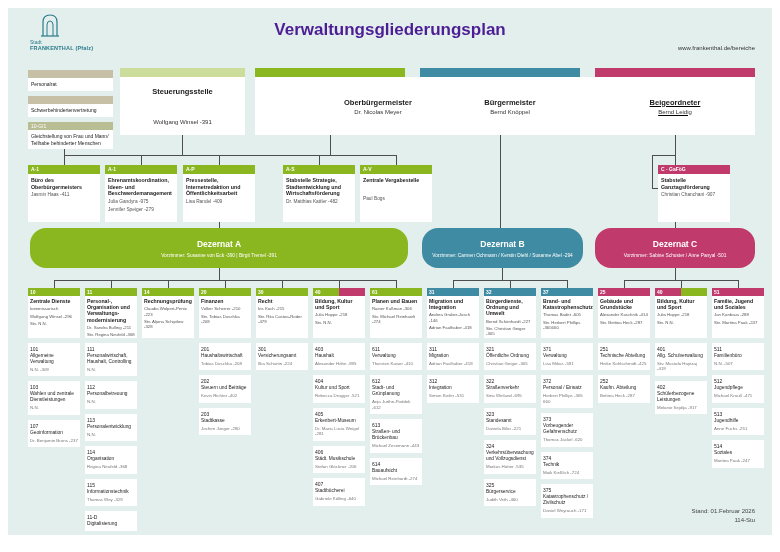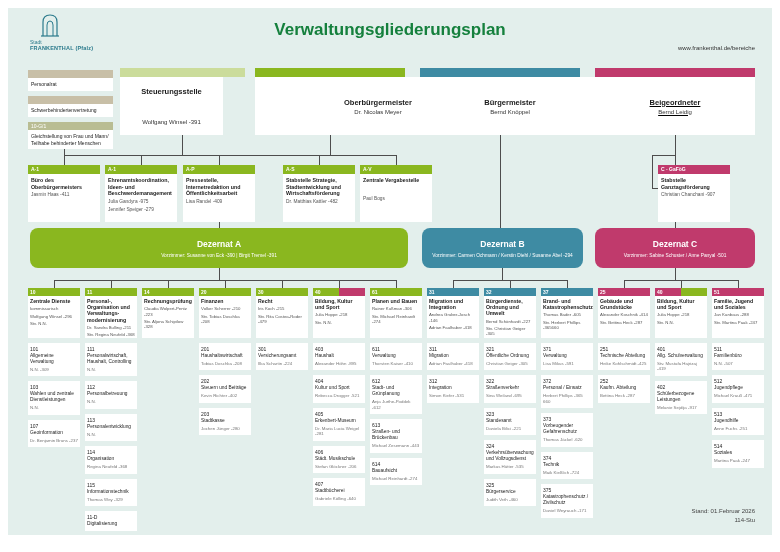--- a/index.html
+++ b/index.html
@@ -5,41 +5,41 @@
   html,body{margin:0;padding:0;background:#fff;font-family:"Liberation Sans",sans-serif;}
   .canvas{position:relative;width:780px;height:552px;background:#fff;overflow:hidden;}
   .bg{position:absolute;left:8px;top:8px;width:764px;height:527px;background:#e3efec;}
   .line{position:absolute;background:#4d4d4d;}
   
   .logo{position:absolute;left:30px;top:12px;width:90px;color:#2b7a8c;}
   .logo svg{display:block;margin-left:8px;}
   .logo .l1{font-size:5px;margin-top:1px;}
   .logo .l2{font-size:5.5px;font-weight:bold;letter-spacing:.2px;}
   
-  .title{position:absolute;left:0;right:0;top:20px;text-align:center;font-size:17px;font-weight:bold;color:#15803d;}
+  .title{position:absolute;left:0;right:0;top:20px;text-align:center;font-size:17px;font-weight:bold;color:#4c1d95;}
   .url{position:absolute;right:25px;top:45px;font-size:6px;color:#333;}
   
   .tbar{position:absolute;height:9px;}
   .tbox{position:absolute;background:#fff;display:flex;flex-direction:column;align-items:center;justify-content:center;text-align:center;}
   .tbox .t{font-size:7.5px;font-weight:bold;color:#1a1a1a;}
   .tbox .p{font-size:6px;color:#333;margin-top:2px;}
   
   .mini{position:absolute;left:28px;width:85px;}
   .minibar{height:8px;background:#c8bfa7;font-size:5px;color:#fff;line-height:8px;padding-left:3px;box-sizing:border-box;}
   .minibody{background:#fff;font-size:5px;color:#222;padding:3px;line-height:1.3;}
   
   .stab{position:absolute;top:165px;width:72px;}
   .stab-bar{height:9px;font-size:5px;font-weight:bold;color:#fff;line-height:9px;padding-left:3px;box-sizing:border-box;background:#8ab71f;}
   .stab-bar.pink{background:#c03a6c;}
   .stab-body{background:#fff;min-height:48px;padding:3px;box-sizing:border-box;}
   .stab-title{font-size:5.3px;font-weight:bold;color:#1a1a1a;line-height:1.25;}
   .stab-line{font-size:4.8px;color:#555;line-height:1.3;margin-top:2px;}
   .stab-line:empty{display:none;margin:0;}
   
-  .dez{position:absolute;top:228px;height:40px;border-radius:8px;color:#fff;display:flex;flex-direction:column;align-items:center;justify-content:center;}
+  .dez{position:absolute;top:228px;height:40px;border-radius:16px;color:#fff;display:flex;flex-direction:column;align-items:center;justify-content:center;}
   .dez .dt{font-size:8.5px;font-weight:bold;}
   .dez .ds{font-size:4.8px;margin-top:4px;}
   
   .col{position:absolute;top:288px;width:52px;display:flex;flex-direction:column;}
   .headbox{background:#fff;height:50px;overflow:hidden;}
   .headbar{height:8px;font-size:5px;font-weight:bold;color:#fff;line-height:8px;padding-left:2px;box-sizing:border-box;}
   .acc-green{background:#8ab71f;}
   .acc-teal{background:#3e8ba3;}
   .acc-pink{background:#c03a6c;}
   .acc-split-gp{background:linear-gradient(to right,#8ab71f 50%,#c03a6c 50%);}
@@ -115,21 +115,21 @@
   <div class="mini" style="top:96px;">
     <div class="minibar"></div>
     <div class="minibody">Schwerbehindertenvertretung</div>
   </div>
   <div class="mini" style="top:122px;">
     <div class="minibar" style="background:#b9bd93;">10-G/1</div>
     <div class="minibody">Gleichstellung von Frau und Mann/ Teilhabe behinderter Menschen</div>
   </div>
 
   <div class="tbar" style="left:120px;top:68px;width:125px;background:#cbdc9b;"></div>
-  <div class="tbox" style="left:120px;top:77px;width:103px;height:58px;gap:21px;">
+  <div class="tbox" style="left:120px;top:77px;width:125px;height:58px;gap:21px;">
     <div class="t">Steuerungsstelle</div>
     <div class="p">Wolfgang Winsel -391</div>
   </div>
 
   <div class="tbar" style="left:255px;top:68px;width:150px;background:#8ab71f;"></div>
   <div class="tbox" style="left:255px;top:77px;width:150px;height:58px;padding-left:48px;">
     <div class="t">Oberbürgermeister</div>
     <div class="p">Dr. Nicolas Meyer</div>
   </div>
 

